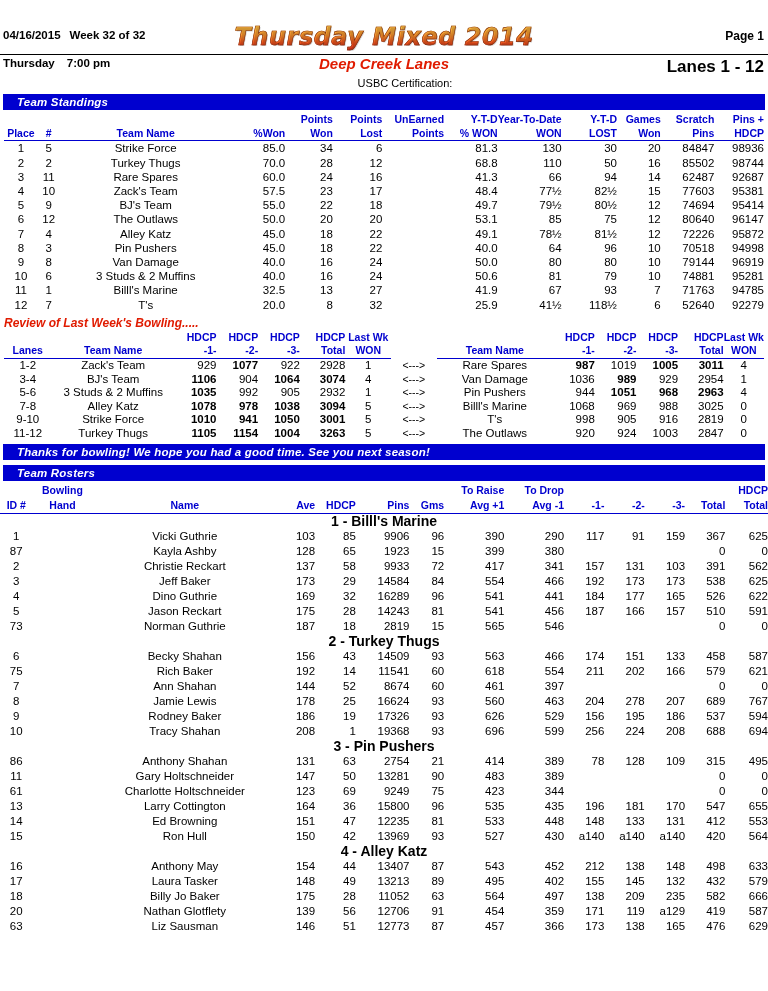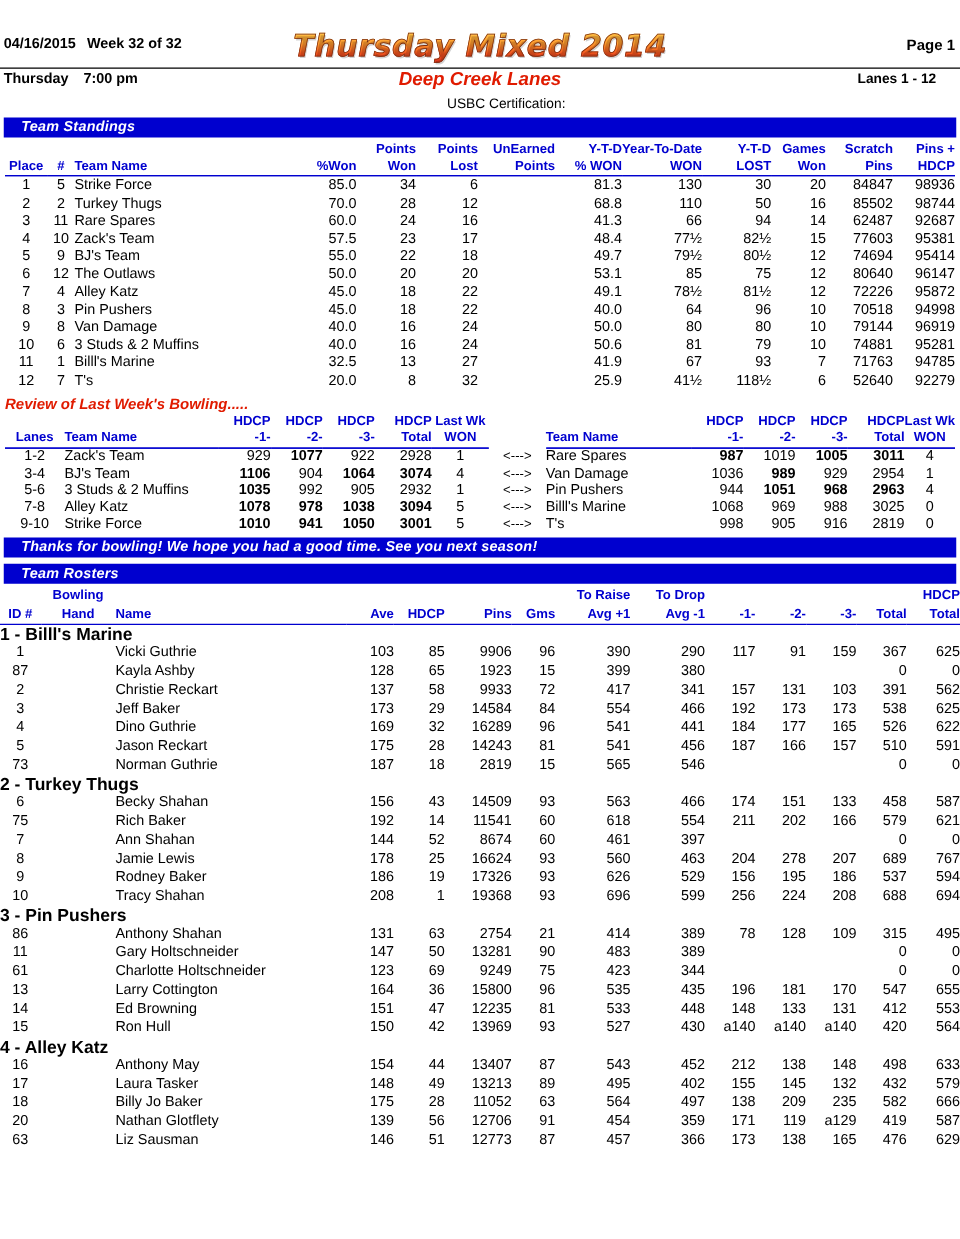--- a/index.html
+++ b/index.html
@@ -22,38 +22,38 @@
     letter-spacing:.5px;
     background:linear-gradient(180deg,#ffd24d 0%,#ff9a2e 42%,#f4511e 72%,#d32f1a 100%);
     -webkit-background-clip:text;background-clip:text;color:transparent;
     -webkit-text-stroke:.6px #7a2d10;
     text-shadow:1px 1px 0 rgba(0,0,0,.18);
   }
   .rule{border-bottom:1.6px solid #000;}
   .sub{position:relative;height:21px;}
   .sub .left{position:absolute;left:3px;top:2px;font-size:11.5px;font-weight:bold;}
   .sub .left .tm{margin-left:12px;}
-  .sub .right{position:absolute;right:19px;top:2px;font-size:11px;font-weight:bold;}
+  .sub .right{position:absolute;right:4px;top:2px;font-size:17px;font-weight:bold;}
   .sub .mid{position:absolute;left:0;right:0;top:0;text-align:center;
     font-size:15px;font-weight:bold;font-style:italic;color:#e01b00;}
   .usbc{text-align:center;font-size:11px;margin-top:1px;padding-left:42px;}
 
   
   .barwrap{padding:0 3px;margin-top:5px;}
   .bar{background:#0000cf;color:#fff;font-size:11.5px;font-weight:bold;font-style:italic;
        padding:2px 0 2px 14px;letter-spacing:.2px;}
 
   
   table.g{border-collapse:collapse;font-size:11.5px;width:100%;}
   table.g td,table.g th{padding:0;white-space:nowrap;line-height:13.4px;}
   .hd{color:#0000cf;font-weight:bold;font-size:10.5px;vertical-align:bottom;line-height:11.2px;}
   .hd.u{border-bottom:1.2px solid #0000cf;}
   .r{text-align:right;}
   .c{text-align:center;}
-  .l{text-align:left;}
+  .l{text-align:center;}
   .b{font-weight:bold;}
 
   
   #standings{margin-top:2px;padding:0 4px;}
   #standings table.g td{line-height:14.2px;}
 
   
   .review-title{color:#e01b00;font-size:12px;font-weight:bold;font-style:italic;
     padding-left:4px;margin-top:4px;}
   #review{padding:0 4px;margin-top:1px;}
@@ -461,20 +461,36 @@
             <td class="r b">3001</td>
             <td class="c">5</td>
             <td class="arrow">&lt;---&gt;</td>
             <td class="l">T's</td>
             <td class="r">998</td>
             <td class="r">905</td>
             <td class="r">916</td>
             <td class="r">2819</td>
             <td class="c">0</td>
           </tr>
+          <tr>
+            <td class="c">11-12</td>
+            <td class="l">Turkey Thugs</td>
+            <td class="r b">1105</td>
+            <td class="r b">1154</td>
+            <td class="r b">1004</td>
+            <td class="r b">3263</td>
+            <td class="c">5</td>
+            <td class="arrow">&lt;---&gt;</td>
+            <td class="l">The Outlaws</td>
+            <td class="r">920</td>
+            <td class="r">924</td>
+            <td class="r">1003</td>
+            <td class="r">2847</td>
+            <td class="c">0</td>
+          </tr>
         </tbody>
     </table>
   </div>
 
   <div class="barwrap" style="margin-top:3px">
     <div class="bar">Thanks for bowling! We hope you had a good time. See you next season!</div>
   </div>
 
   <div class="barwrap" style="margin-top:5px">
     <div class="bar">Team Rosters</div>

